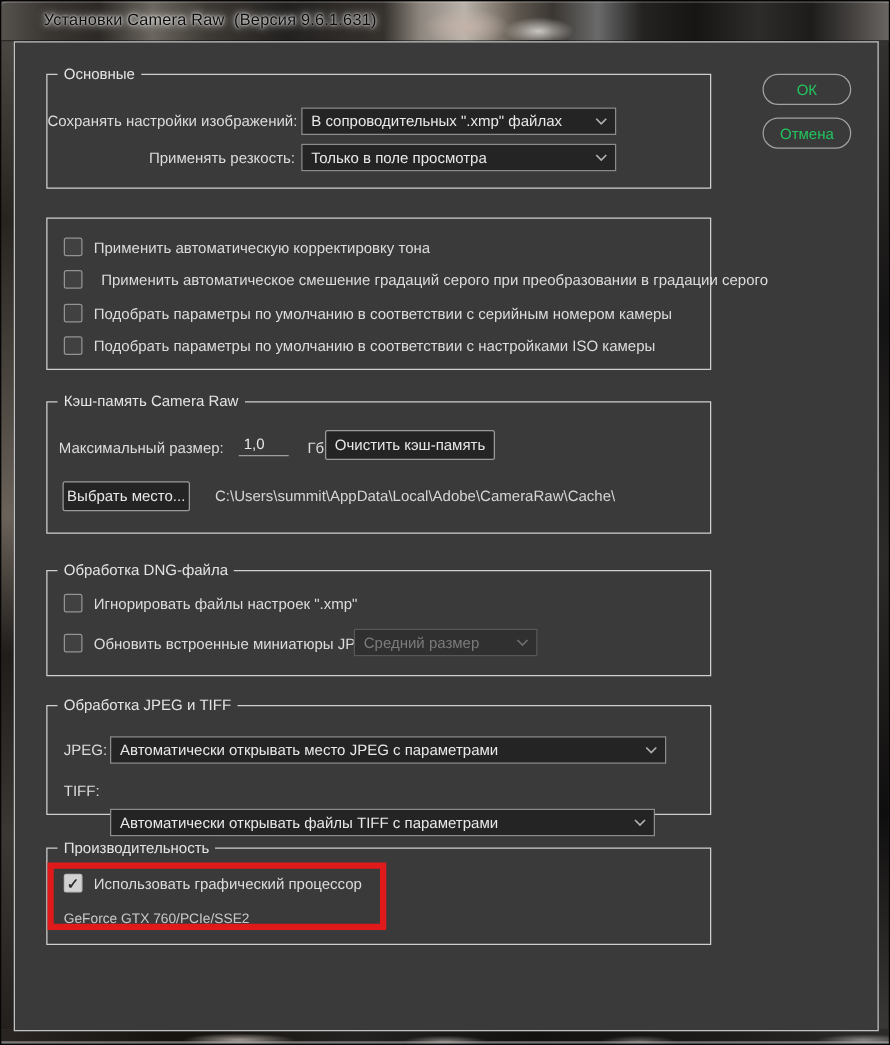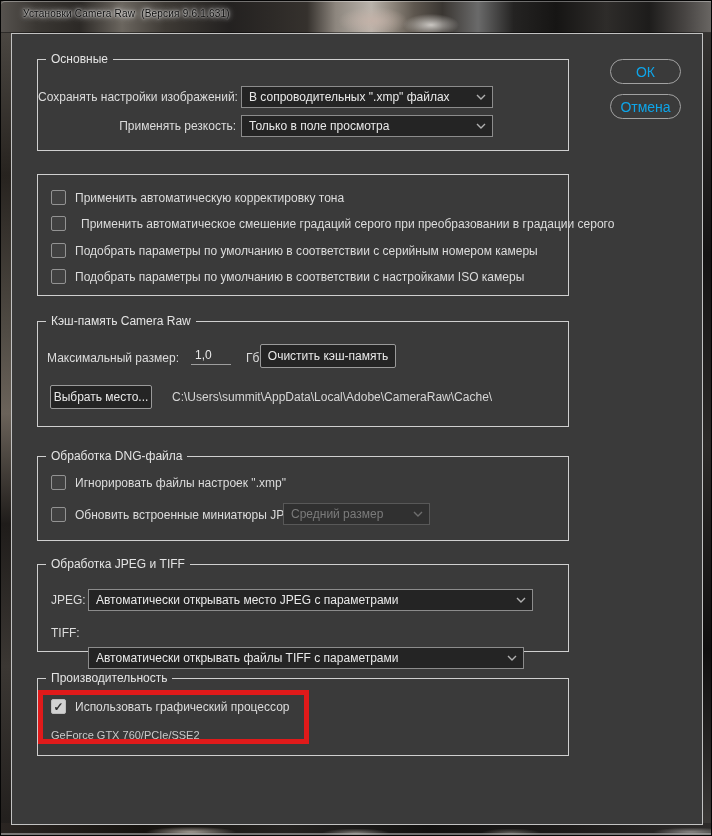--- a/index.html
+++ b/index.html
@@ -40,21 +40,21 @@
     position:absolute; left:0; bottom:0; width:712px; height:12px;
     background:
       radial-gradient(60px 7px at 190px 9px, rgba(176,168,160,.9), rgba(176,168,160,0) 75%),
       radial-gradient(45px 6px at 355px 10px, rgba(150,146,142,.8), rgba(150,146,142,0) 75%),
       radial-gradient(40px 6px at 510px 10px, rgba(130,126,122,.7), rgba(130,126,122,0) 75%),
       radial-gradient(50px 6px at 690px 9px, rgba(160,158,156,.8), rgba(160,158,156,0) 75%),
       linear-gradient(90deg,#2a2522 0%,#16130f 20%,#242220 40%,#121110 60%,#1d1b1a 80%,#2e2c2b 100%);
     box-shadow:inset 0 -2px 0 rgba(190,190,190,.55);
   }
   .title-text{
-    position:absolute; left:22px; top:7px; font-size:10px; color:#0c0c0c;
+    position:absolute; left:34px; top:7px; font-size:13px; color:#0c0c0c;
     letter-spacing:.2px; white-space:pre;
     text-shadow:0 0 2px #fff, 0 0 5px rgba(255,255,255,.85), 0 0 9px rgba(255,255,255,.6);
     text-align:center;
   }
 
   
   .panel{
     position:absolute; left:10px; top:32px; width:692px; height:792px;
     background:#3a3a3a; border:1px solid #c2c2c2;
   }
@@ -80,21 +80,21 @@
   .dd.disabled{ background:#303030; border-color:#585858; color:#7b7b7b; }
 
   .btn{
     position:absolute; background:#242424; border:1px solid #9a9a9a; border-radius:2px;
     color:#e8e8e8; font-size:12px; display:flex; align-items:center; justify-content:center;
     white-space:nowrap; cursor:default;
   }
 
   .pill{
     position:absolute; width:71px; height:25px; border:1px solid #a2a2a2; border-radius:13px;
-    background:transparent; color:#0ea5e9; font-size:14px;
+    background:transparent; color:#22c55e; font-size:12px;
     display:flex; align-items:center; justify-content:center; cursor:default;
   }
 
   .cbrow{ position:absolute; display:flex; align-items:center; }
   .cb{
     width:15px; height:15px; border:1px solid #939393; background:#414141; border-radius:2px;
     flex:none; display:flex; align-items:center; justify-content:center;
   }
   .cb.checked{ background:#d2d2d2; border-color:#bdbdbd; }
   .cb.checked::after{ content:"✓"; color:#2e2e2e; font-size:12px; font-weight:bold; line-height:1; }

